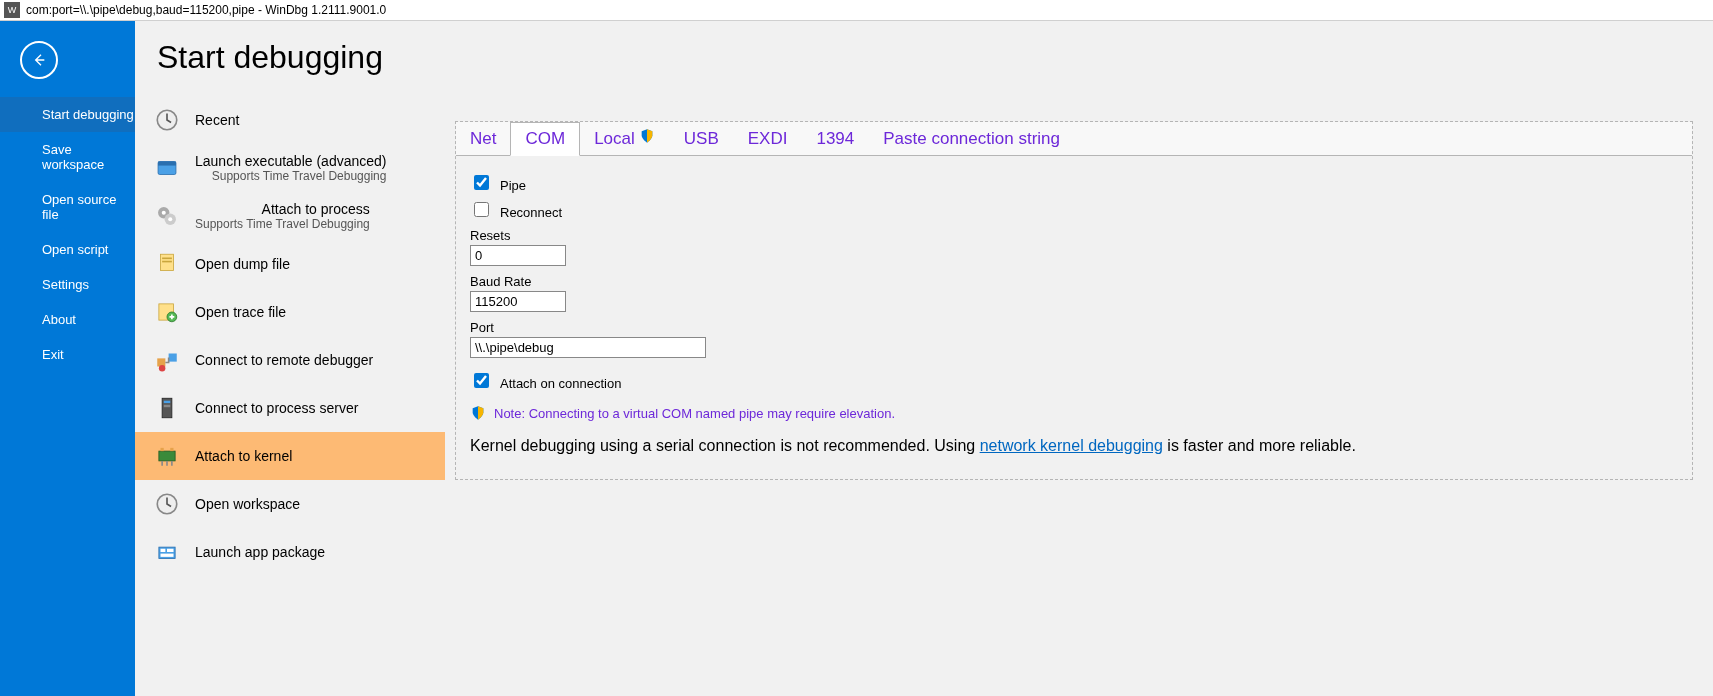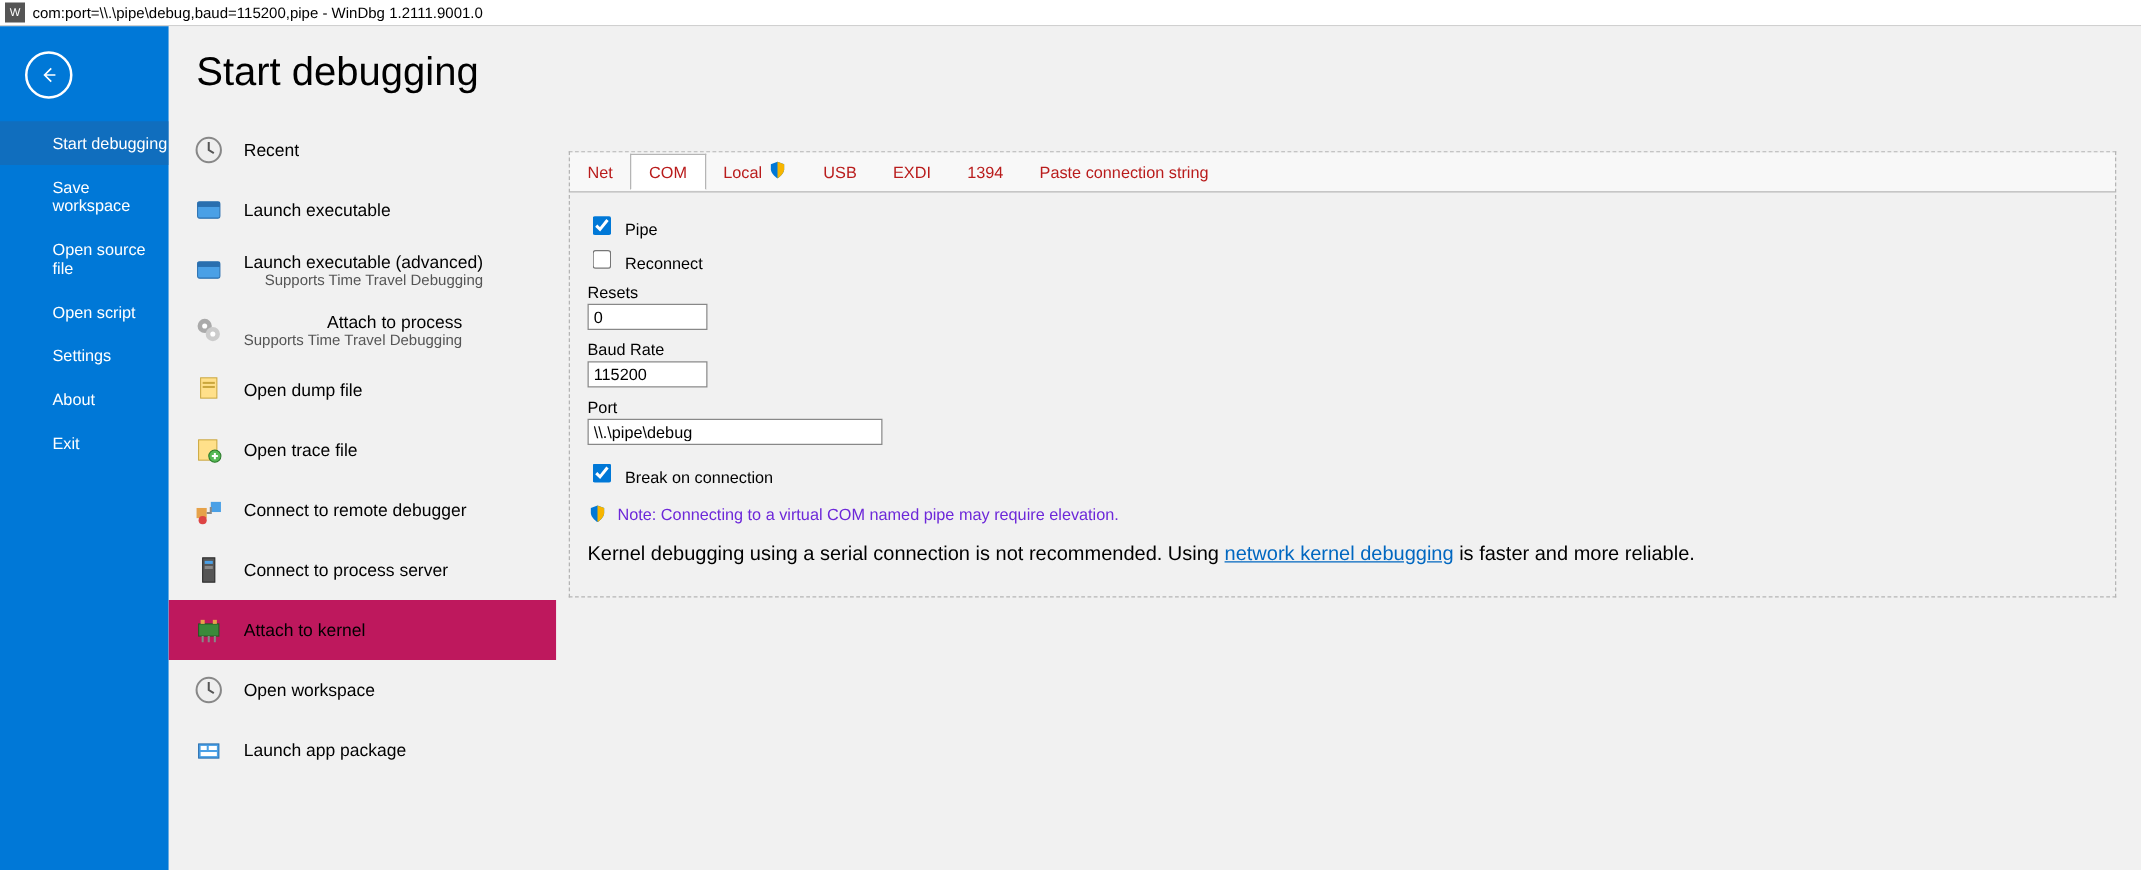--- a/index.html
+++ b/index.html
@@ -9,30 +9,30 @@
   
   .sidebar-blue{width:135px;background:#0078d7;color:#fff;display:flex;flex-direction:column;padding-top:10px;}
   .back-btn{width:34px;height:34px;border:2px solid #fff;border-radius:50%;margin:10px 0 18px 20px;display:flex;align-items:center;justify-content:center;cursor:pointer;}
   .back-btn svg{stroke:#fff;}
   .blue-item{padding:10px 0 10px 42px;font-size:13px;cursor:pointer;}
   .blue-item.selected{background:#106ebe;}
   
   .options-col{width:310px;background:#f1f1f1;padding:18px 0 0 0;}
   .page-title{font-size:32px;font-weight:300;color:#000;margin:0 0 20px 22px;}
   .opt{display:flex;align-items:center;padding:8px 14px 8px 18px;cursor:pointer;min-height:32px;}
-  .opt.selected{background:#be185d;}
+  .opt.selected{background:#fdba74;}
   .opt .icon{width:28px;height:28px;margin-right:14px;flex-shrink:0;display:flex;align-items:center;justify-content:center;}
   .opt .lbls{display:flex;flex-direction:column;align-items:flex-end;}
   .opt .lbl{font-size:14px;color:#000;}
   .opt .sub{font-size:12px;color:#555;}
   
   .content{flex:1;background:#f1f1f1;padding:100px 20px 0 10px;position:relative;}
   .panel{border:1px dashed #b5b5b5;background:#f1f1f1;}
   .tabs{display:flex;align-items:center;border-bottom:1px solid #b5b5b5;background:#f8f8f8;}
-  .tab{padding:6px 14px;font-size:13px;color:#b91c1c;cursor:pointer;border-right:1px solid transparent;display:flex;align-items:center;gap:4px;}
+  .tab{padding:6px 14px;font-size:17px;color:#6d28d9;cursor:pointer;border-right:1px solid transparent;display:flex;align-items:center;gap:4px;}
   .tab.active{background:#fff;border:1px solid #b5b5b5;border-bottom:1px solid #fff;margin:-1px 0 -1px -1px;}
   .panel-body{padding:10px 14px 24px 14px;font-size:13px;color:#000;}
   .chk{display:flex;align-items:flex-end;margin:6px 0;gap:8px;}
   .chk input{width:15px;height:15px;accent-color:#0078d7;}
   .field-label{margin-top:8px;margin-bottom:2px;}
   .txt-in{border:1px solid #888;background:#fff;padding:2px 4px;font-size:13px;}
   .txt-in.small{width:86px;}
   .txt-in.wide{width:226px;}
   .note-row{display:flex;align-items:center;gap:8px;margin-top:14px;}
   .note-text{font-size:13px;color:#6d28d9;}
@@ -82,31 +82,20 @@
           </span>
         </div>
         <div class="opt">
           <span class="icon">
             <svg width="26" height="26" viewBox="0 0 32 32">
               <rect x="5" y="8" width="22" height="16" rx="2" fill="#4aa0e6" stroke="#2a6faf"></rect>
               <rect x="5" y="8" width="22" height="5" fill="#2a6faf"></rect>
             </svg>
           </span>
           <span class="lbls">
-            <span class="lbl">Launch executable</span>
-          </span>
-        </div>
-        <div class="opt">
-          <span class="icon">
-            <svg width="26" height="26" viewBox="0 0 32 32">
-              <rect x="5" y="8" width="22" height="16" rx="2" fill="#4aa0e6" stroke="#2a6faf"></rect>
-              <rect x="5" y="8" width="22" height="5" fill="#2a6faf"></rect>
-            </svg>
-          </span>
-          <span class="lbls">
             <span class="lbl">Launch executable (advanced)</span>
             <span class="sub">Supports Time Travel Debugging</span>
           </span>
         </div>
         <div class="opt">
           <span class="icon">
             <svg width="26" height="26" viewBox="0 0 32 32">
               <circle cx="12" cy="12" r="7" fill="#aaa"></circle>
               <circle cx="20" cy="20" r="7" fill="#ccc"></circle>
               <circle cx="12" cy="12" r="2.5" fill="#fff"></circle>
@@ -250,21 +239,21 @@
         <input class="txt-in small" value="0" style="">
 
         <div class="field-label">Baud Rate</div>
         <input class="txt-in small" value="115200" style="">
 
         <div class="field-label">Port</div>
         <input class="txt-in wide" value="\\.\pipe\debug" style="">
 
         <label class="chk" style="margin-top:12px">
           <input type="checkbox" id="chk-break" checked="" style="">
-          <span>Break on connection</span>
+          <span>Attach on connection</span>
         </label>
 
         <div class="note-row">
           <svg class="shield" viewBox="0 0 24 24">
               <path d="M12 2 L20 5 V11 C20 17 12 22 12 22 C12 22 4 17 4 11 V5 Z" fill="#0078d7"></path>
               <path d="M12 2 L20 5 V11 C20 17 12 22 12 22 V2 Z" fill="#f7b500"></path>
             </svg>
           <span class="note-text">Note: Connecting to a virtual COM named pipe may require elevation.</span>
         </div>
 

